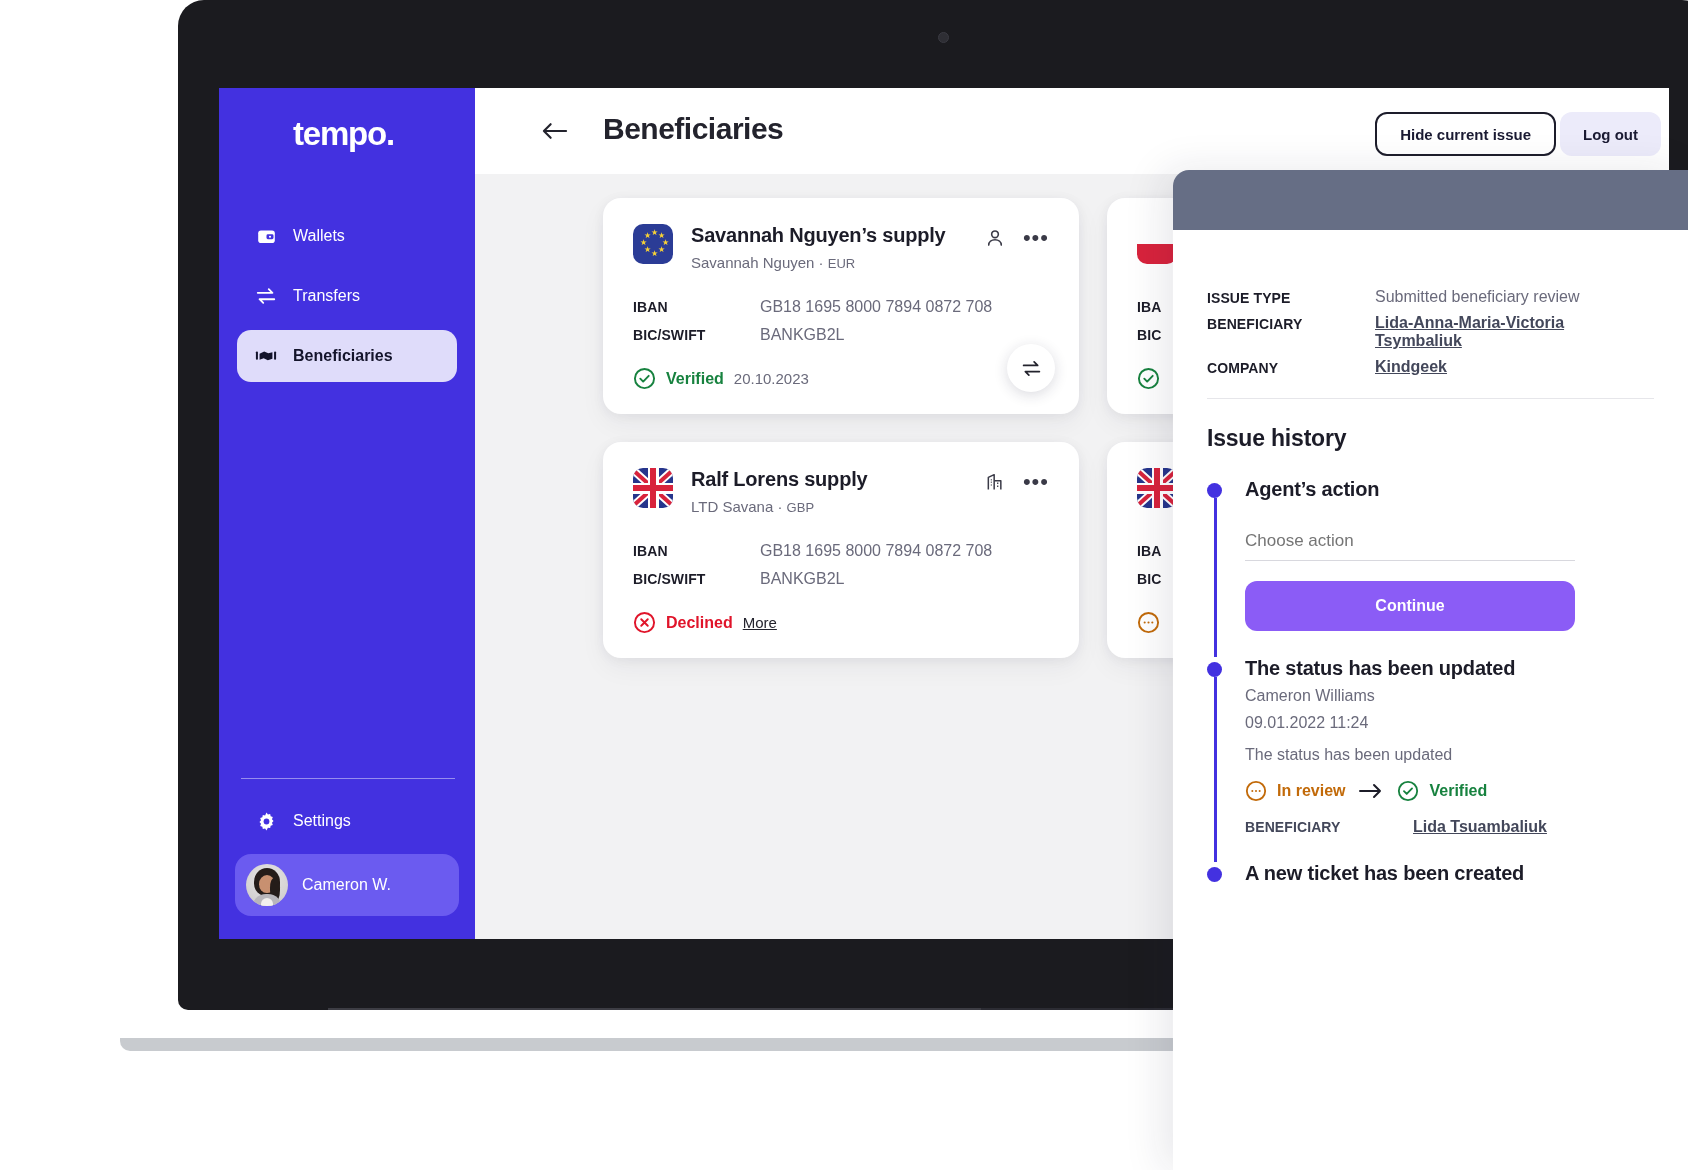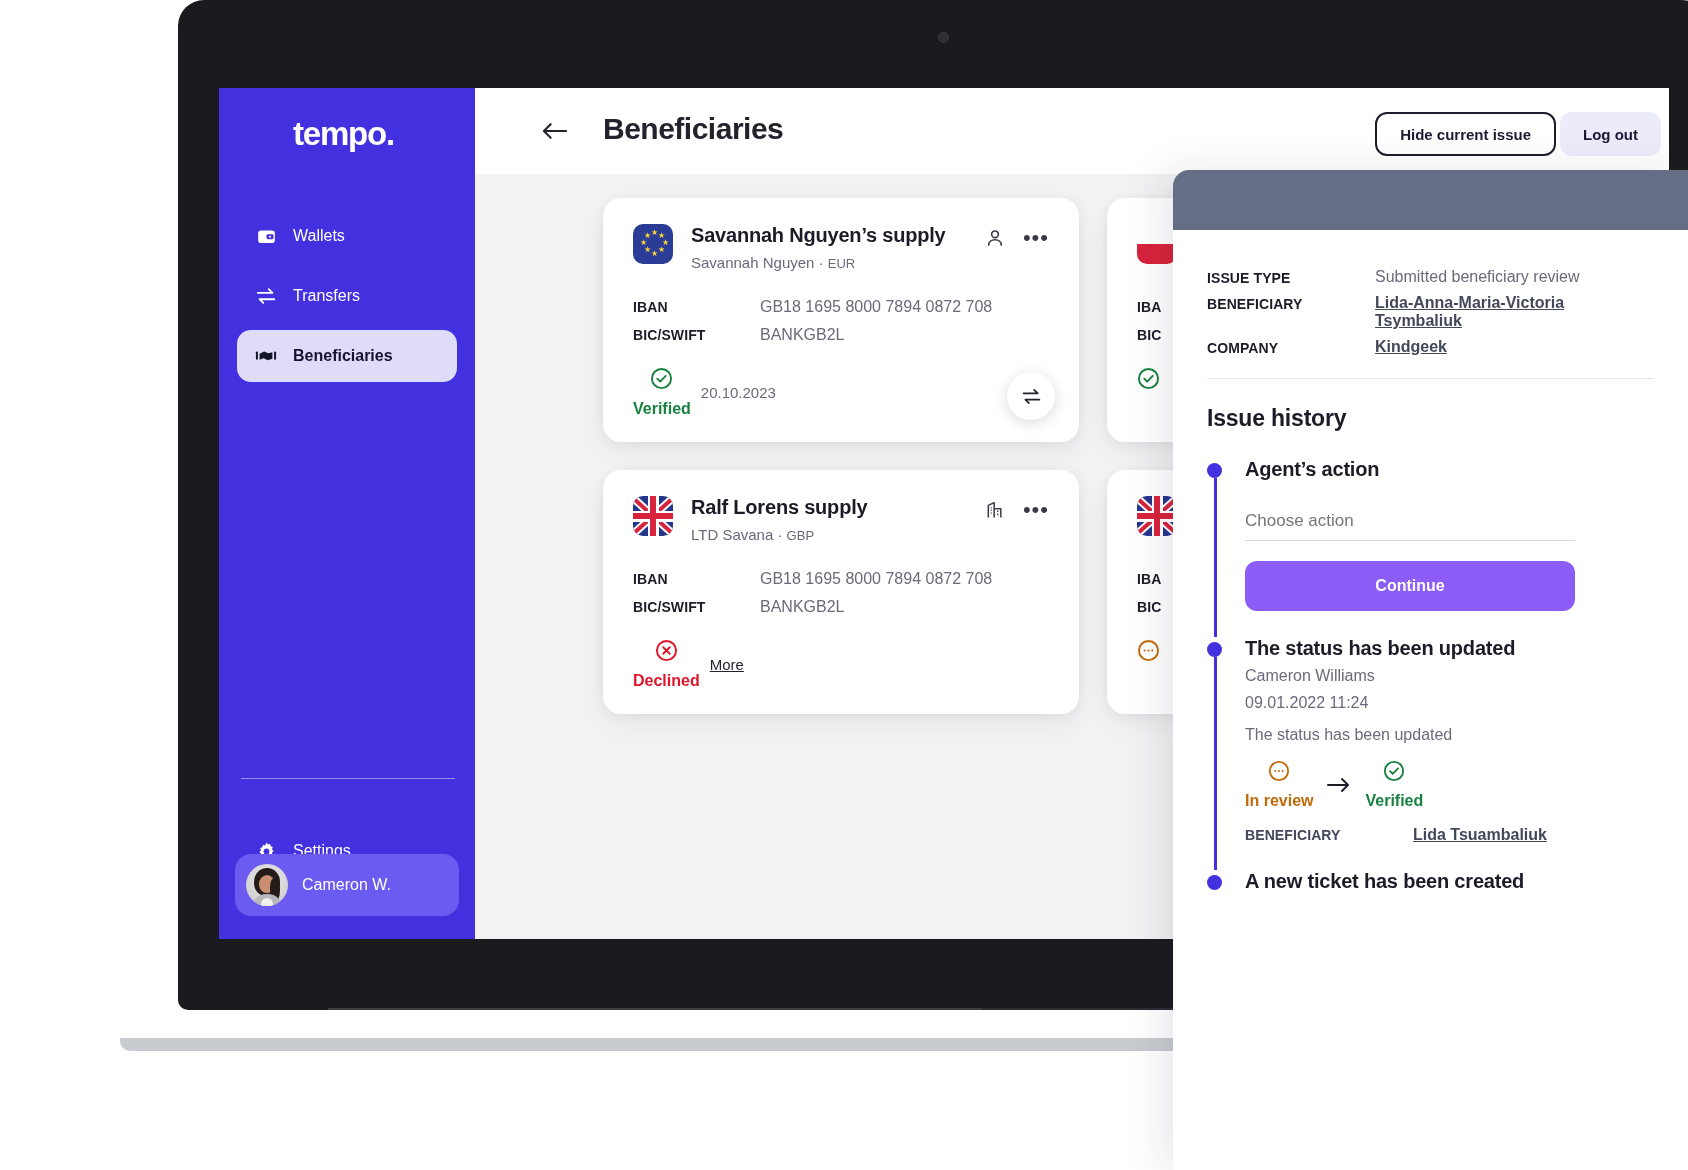--- a/index.html
+++ b/index.html
@@ -90,21 +90,21 @@
   .nav-icon { width: 22px; height: 22px; display: flex; align-items: center; justify-content: center; flex: 0 0 22px; }
   .nav-icon svg { display: block; }
 
   #sidebar-divider {
     position: absolute;
     left: 22px; top: 690px;
     width: 214px; height: 1px;
     background: rgba(255,255,255,.45);
   }
   #settings-item {
-    position: absolute; left: 18px; top: 740px;
+    position: absolute; left: 18px; top: 710px;
     width: 220px;
     display: flex; align-items: center; gap: 16px;
     height: 46px; padding: 0 18px;
     cursor: pointer;
   }
   #settings-item .nav-label { font-size: 16px; }
 
   #user-chip {
     position: absolute;
     left: 16px; top: 766px;
@@ -271,21 +271,21 @@
   .card-rows { margin-top: 22px; }
   .card-row { display: flex; align-items: center; height: 28px; }
   .card-row .key {
     width: 127px; flex: 0 0 127px;
     font-size: 14px; font-weight: 700; color: #1c1c28;
     letter-spacing: .1px;
   }
   .card-row .val { font-size: 16px; color: #6a6a7b; white-space: nowrap; }
 
   .card-status { margin-top: 18px; display: flex; align-items: center; gap: 10px; }
-  .status-badge { display: flex; align-items: center; gap: 10px; flex-direction: column; }
+  .status-badge { display: flex; align-items: center; gap: 10px; }
   .status-text { font-size: 16px; font-weight: 700; }
   .status-verified .status-text { color: #17823f; }
   .status-declined .status-text { color: #e0142a; }
   .status-review .status-text { color: #c26a09; }
   .status-date { font-size: 15px; color: #6a6a7b; }
   .more-link {
     font-size: 15px; color: #23232d;
     text-decoration: underline; cursor: pointer;
   }
   .transfer-fab {
@@ -311,21 +311,21 @@
   }
   #issue-panel-header {
     height: 60px;
     background: #666e85;
   }
   #issue-panel-body { padding: 30px 34px 0 34px; }
   #issue-id {
     font-size: 23px; font-weight: 700; color: #1c1c28;
     letter-spacing: -0.2px;
   }
-  .meta-rows { margin-top: 8px; }
+  .meta-rows { margin-top: 28px; }
   .meta-row { display: flex; align-items: flex-start; margin-bottom: 8px; }
   .meta-key {
     width: 168px; flex: 0 0 168px;
     font-size: 14px; font-weight: 700; color: #1c1c28;
     letter-spacing: .1px; padding-top: 2px;
   }
   .meta-val { font-size: 16px; color: #6a6a7b; }
   .meta-val.link {
     color: #43475a; font-weight: 700; text-decoration: underline;
     cursor: pointer; max-width: 260px;

